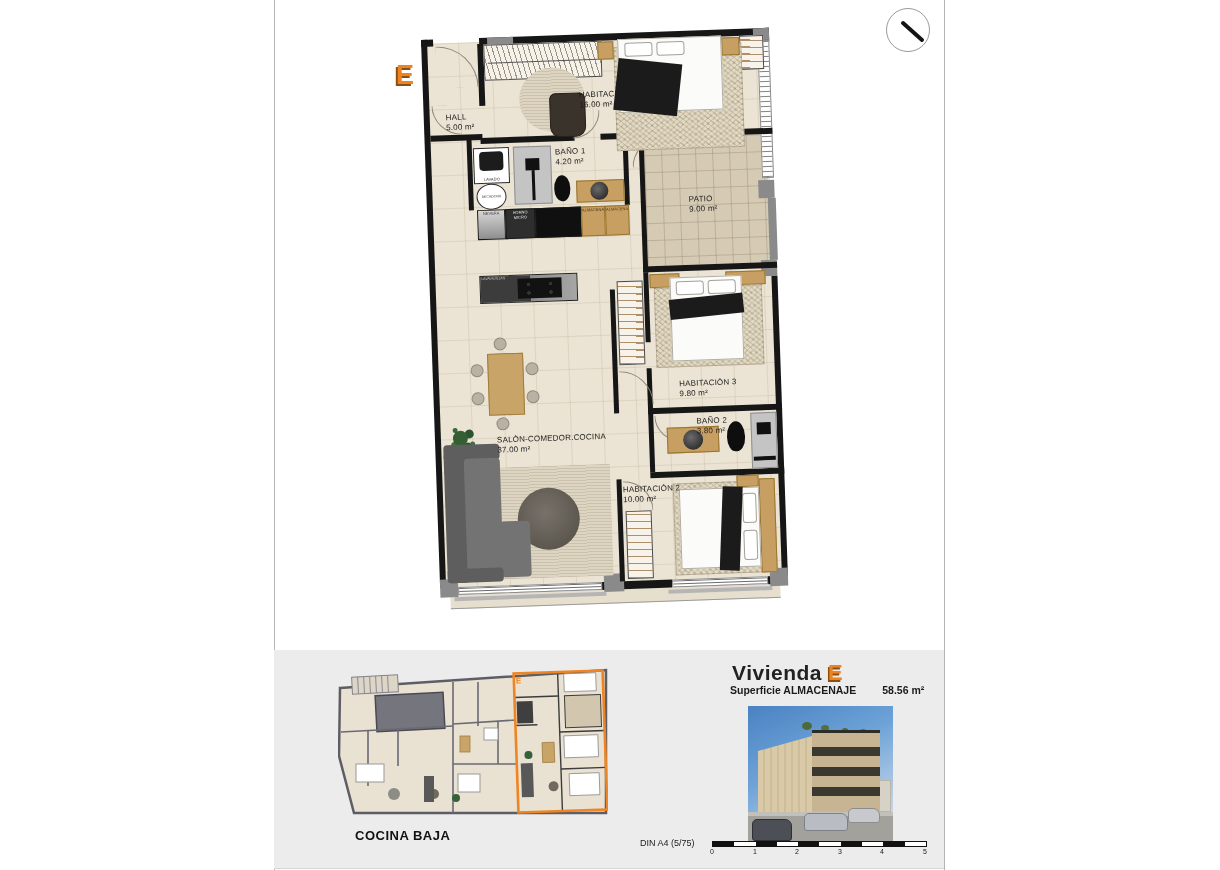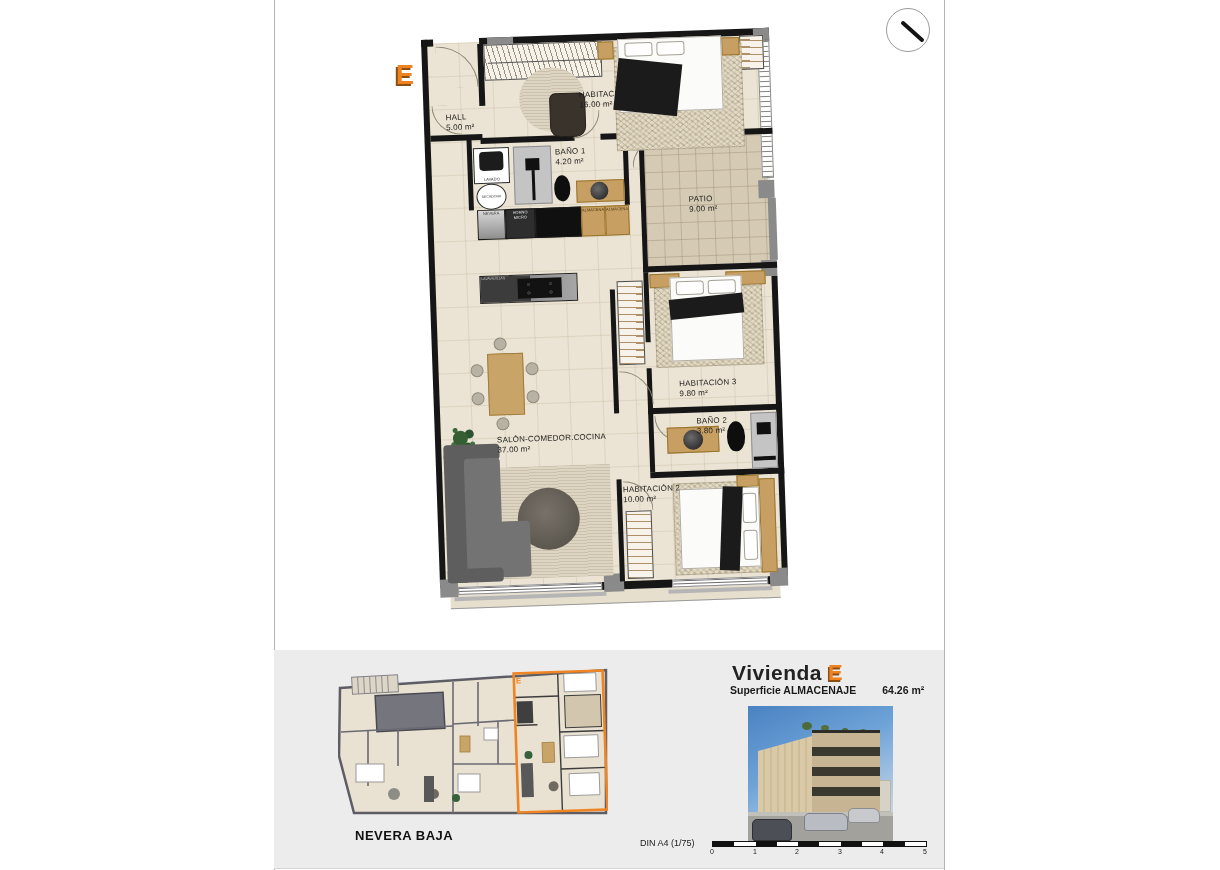--- a/index.html
+++ b/index.html
@@ -356,46 +356,46 @@
           <rect x="180" y="34" width="16" height="22" fill="#3f3f3f"></rect>
           <rect x="182" y="96" width="12" height="34" fill="#585858"></rect>
           <rect x="204" y="76" width="12" height="20" fill="#c9a468" stroke="#a07d3d" stroke-width="0.8"></rect>
           <circle cx="190" cy="88" r="4" fill="#35603a"></circle>
           <circle cx="214" cy="120" r="5" fill="#6f6a60"></circle>
           <rect x="178" y="6" width="89" height="139" fill="none" stroke="#ef8522" stroke-width="2.6"></rect>
           <text x="180" y="16" font-size="8" font-weight="bold" fill="#ef8522">E</text>
         </g>
       </svg>
     </div>
-    <div class="miniplan-label">NEVERA BAJA</div>
+    <div class="miniplan-label">COCINA BAJA</div>
 
     <div class="dw-title">
       <span>Vivienda</span><span class="e">E</span>
     </div>
     <div class="dw-surface">
-      <span>Superficie ALMACENAJE</span><span class="val">64.26 m²</span>
+      <span>Superficie ALMACENAJE</span><span class="val">58.56 m²</span>
     </div>
 
     <div class="photo">
       <div class="distant"></div>
       <div class="roofgreen"></div>
       <div class="bldgL"></div>
       <div class="bldgR">
         <div class="balc" style="top:14px;"></div>
         <div class="balc" style="top:34px;"></div>
         <div class="balc" style="top:54px;"></div>
         <div class="shopwin"></div>
       </div>
       <div class="ground"></div>
       <div class="car" style="left:56px;bottom:12px;width:42px;height:16px;background:#b9bcc2;border:1px solid #7d8086;"></div>
       <div class="car" style="left:4px;bottom:2px;width:38px;height:20px;background:#4c4f55;border:1px solid #2e3034;"></div>
       <div class="car" style="left:100px;bottom:20px;width:30px;height:13px;background:#c7c9cc;border:1px solid #8b8d90;"></div>
     </div>
 
-    <span class="scale-label">DIN A4 (1/75)</span>
+    <span class="scale-label">DIN A4 (5/75)</span>
     <div class="scalebar"></div>
     <span class="tick" style="left:438px;">0</span>
     <span class="tick" style="left:481px;">1</span>
     <span class="tick" style="left:523px;">2</span>
     <span class="tick" style="left:566px;">3</span>
     <span class="tick" style="left:608px;">4</span>
     <span class="tick" style="left:651px;">5</span>
   </div>
 </div>
 

